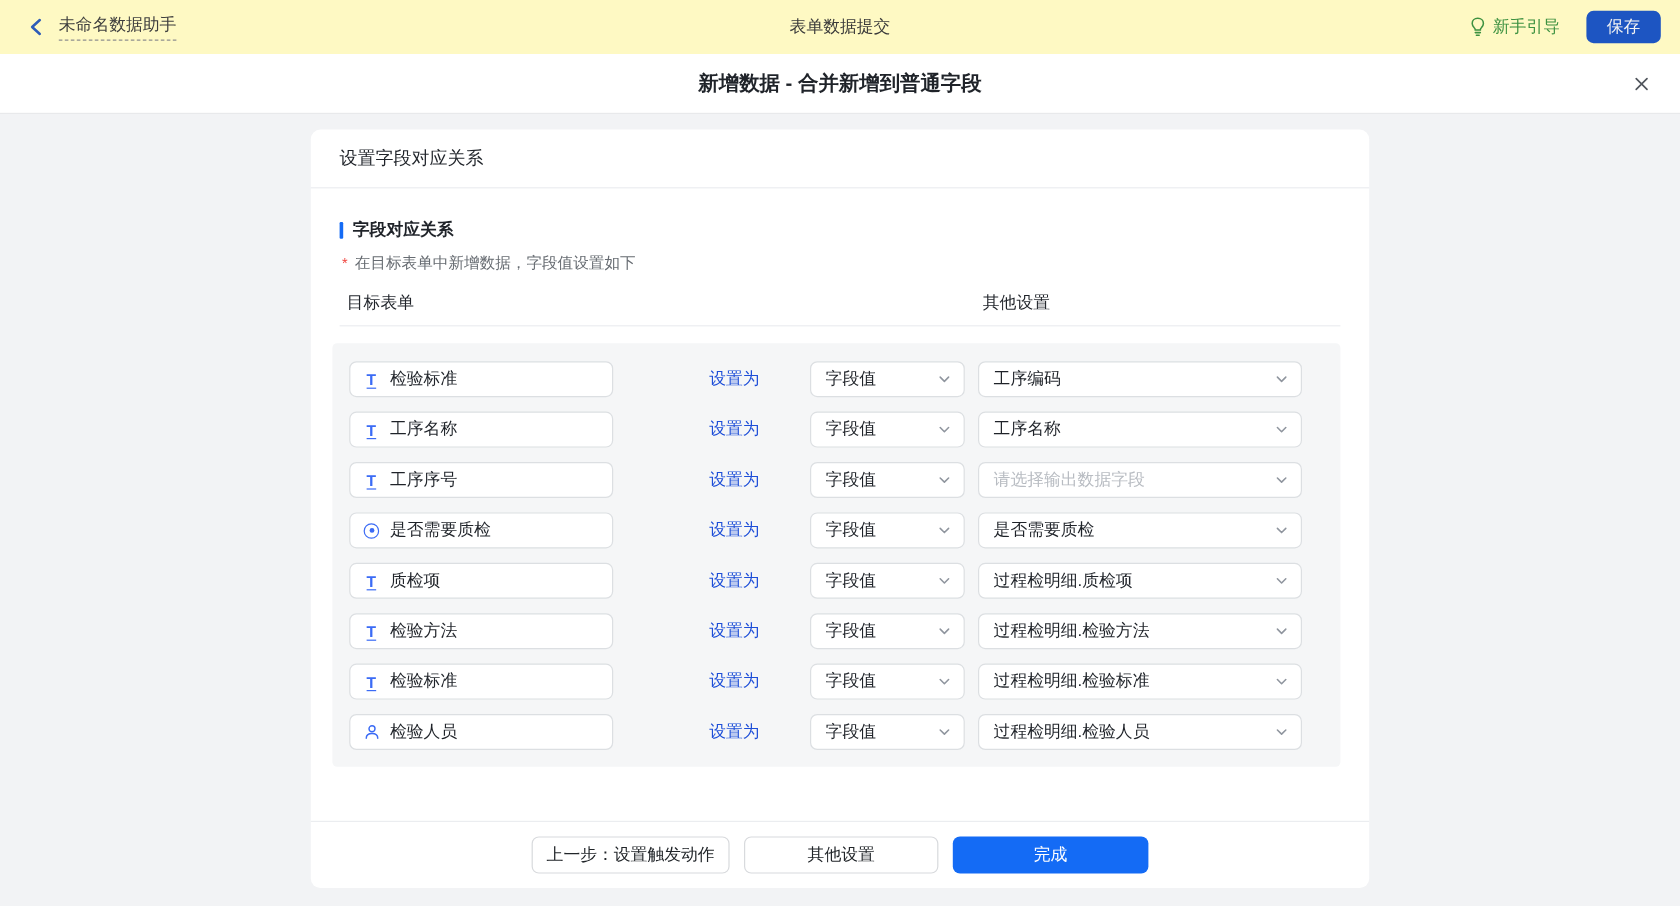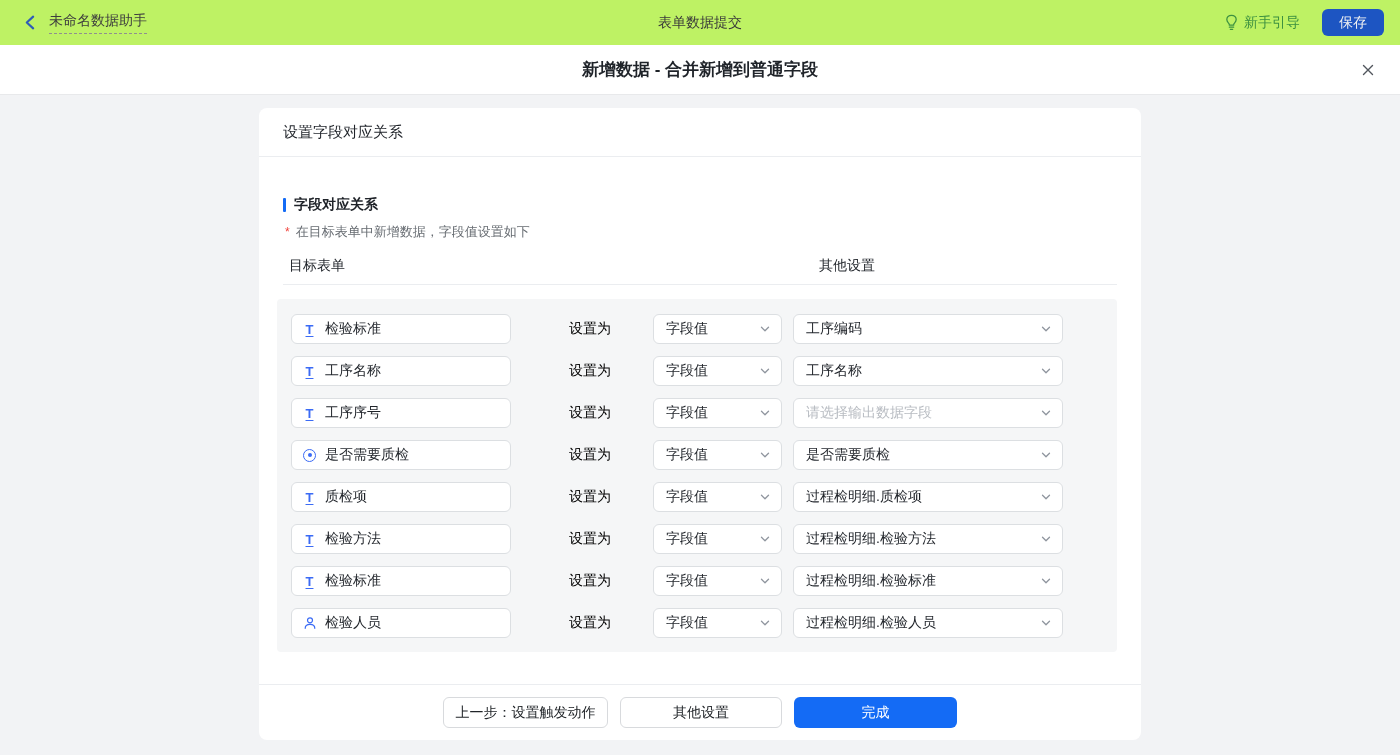--- a/index.html
+++ b/index.html
@@ -1,39 +1,39 @@
 <!DOCTYPE html>
 <html style="--accent: #146bf5;"><head>
 <meta charset="utf-8">
 <style>
   * { margin:0; padding:0; box-sizing:border-box; }
   html,body { width:1400px; height:755px; font-family:"Liberation Sans","DejaVu Sans",sans-serif; background:#f2f3f5; overflow:hidden; }
 
   
-  .topbar { height:45px; background:#bef264; display:flex; align-items:center; padding:16px 16px; position:relative; }
+  .topbar { height:45px; background:#fef9c3; display:flex; align-items:center; padding:16px 16px; position:relative; }
   .topbar-left { display:flex; align-items:center; gap:10px; }
   .back-btn { color:#2e5cb8; display:flex; align-items:center; cursor:pointer; margin-left:6px; }
   .assistant-name { font-size:14px; color:#3e3e3e; padding-bottom:3px; border-bottom:1px dashed #8f8f8f; }
   .topbar-center { position:absolute; left:0; right:0; text-align:center; font-size:14px; color:#3a3a3a; pointer-events:none; }
   .topbar-right { margin-left:auto; display:flex; align-items:center; gap:22px; z-index:1; }
   .guide { display:flex; gap:5px; color:#3d9140; font-size:14px; }
   .save-btn { background:#1d55c2; color:#f2f2f2; font-size:14px; border:none; border-radius:6px; width:62px; height:27px; display:flex; align-items:center; justify-content:center; }
 
   
   .dialog-header { height:50px; background:#fff; border-bottom:1px solid #e8e9eb; position:relative; display:flex; align-items:center; justify-content:center; }
   .dialog-title { font-size:17px; font-weight:bold; color:#1f2329; }
   .close-btn { position:absolute; right:24px; top:50%; transform:translateY(-50%); color:#51565d; display:flex; }
 
   
   .body { height:660px; background:#f2f3f5; }
   .card { width:882px; height:632px; margin:13px auto 0; background:#fff; border-radius:8px; display:flex; flex-direction:column; }
   .card-header { height:49px; padding:0 24px; display:flex; align-items:center; font-size:15px; color:#1f2329; border-bottom:1px solid #ebedf0; flex:none; }
   .card-content { padding:26px 24px 0; flex:1; display:flex; flex-direction:column; overflow:hidden; }
 
-  .section-title { display:flex; align-items:center; gap:8px;margin-top:13px; }
+  .section-title { display:flex; align-items:center; gap:8px; }
   .blue-bar { width:3px; height:14px; background:var(--accent,#146bf5); border-radius:1px; }
   .section-title span.txt { font-size:14px; font-weight:bold; color:#1f2329; }
   .note-row { margin-top:9px; padding-left:2px; font-size:13px; color:#676c72; display:flex; gap:6px; align-items:baseline; }
   .note-star { color:#f0443e; font-size:12px; }
 
   .col-headers { margin-top:16px; position:relative; height:20px; font-size:14px; color:#1f2329; }
   .col-target { position:absolute; left:6px; }
   .col-output { position:absolute; left:536px; }
   .col-divider { margin-top:7px; border-bottom:1px solid #ebedf0; }
 
@@ -42,21 +42,21 @@
   .row:last-child { margin-bottom:0; }
 
   .field-box { width:220px; height:30px; background:#fff; border:1px solid #dcdfe2; border-radius:6px; display:flex; align-items:center; padding:0 10px; gap:8px; }
   .field-label { font-size:14px; color:#1f2329; white-space:nowrap; }
 
   .fi { width:15px; display:flex; align-items:center; justify-content:center; flex:none; }
   .fi-text .t { color:#3b6bf5; font-size:13px; font-weight:bold; line-height:1; text-decoration:underline; text-underline-offset:2px; }
   .fi-radio { width:13px; height:13px; border:1.3px solid #3b6bf5; border-radius:50%; position:relative; }
   .fi-radio::after { content:""; position:absolute; left:50%; top:50%; width:4px; height:4px; margin:-2px 0 0 -2px; background:#3b6bf5; border-radius:50%; }
 
-  .setas { margin-left:58px; width:56px; font-size:14px; color:#000000; flex:none; }
+  .setas { margin-left:80px; width:56px; font-size:14px; color:#1d4ed8; flex:none; }
 
   .select { height:30px; background:#fff; border:1px solid #dcdfe2; border-radius:6px; display:flex; align-items:center; padding:0 10px 0 12px; color:#8f959e; }
   .select .sel-text { flex:1; font-size:14px; color:#1f2329; white-space:nowrap; overflow:hidden; }
   .select.is-placeholder .sel-text { color:#b8bcc2; }
   .select.mode { width:129px; margin-left:28px; }
   .select.output { width:270px; margin-left:11px; }
 
   .card-footer { flex:none; height:56px; border-top:1px solid #ebedf0; display:flex; align-items:center; justify-content:center; gap:12px; }
   .f-btn { height:31px; border-radius:6px; font-size:14px; display:flex; align-items:center; justify-content:center; cursor:pointer; }
   .f-btn.ghost { background:#fff; border:1px solid #d8dadd; color:#212529; }

